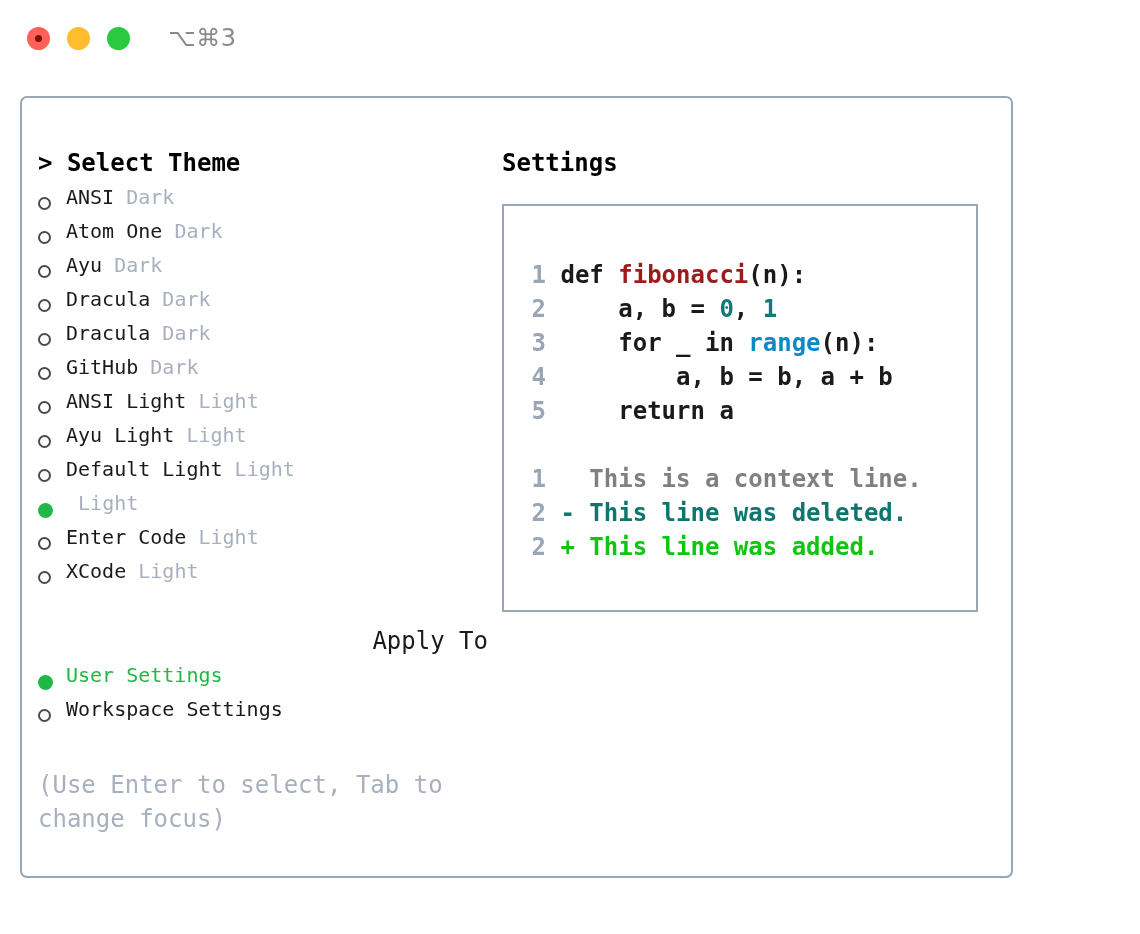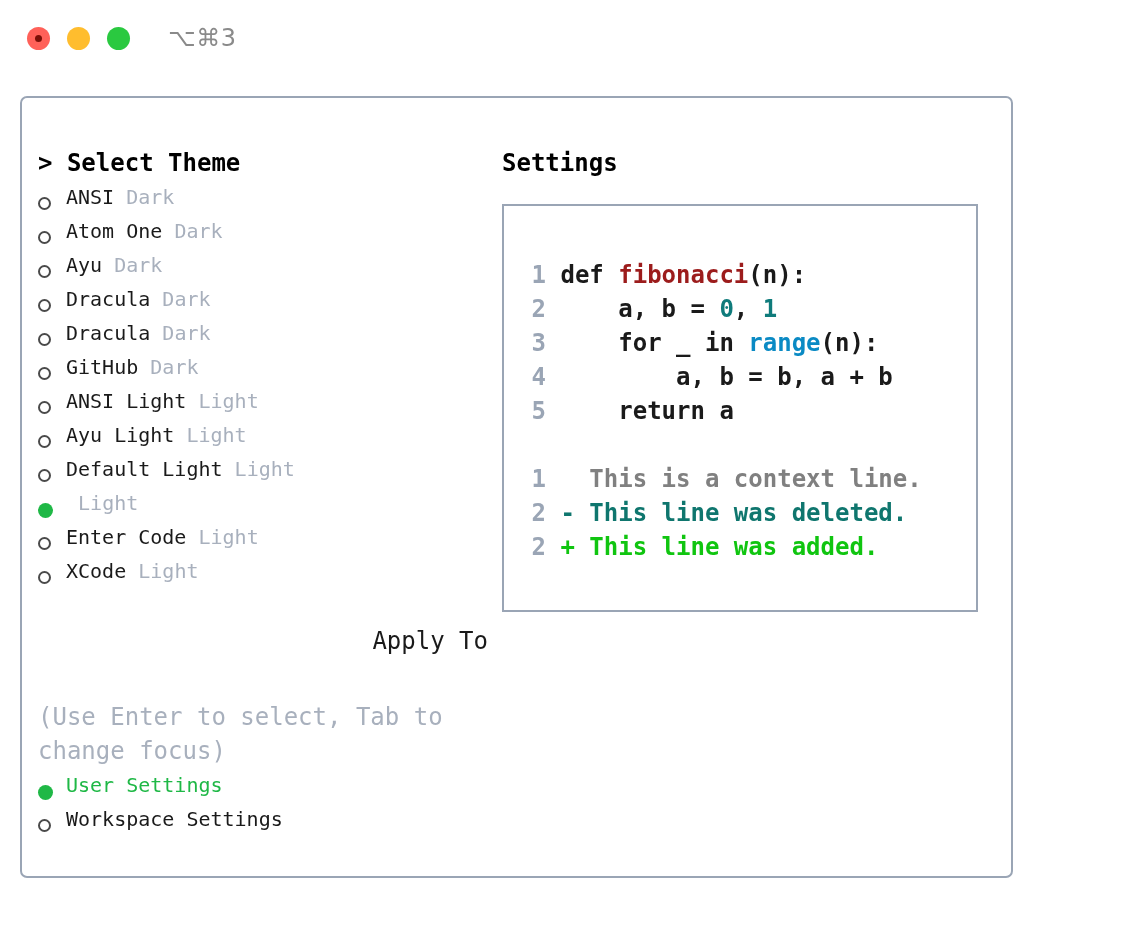--- a/index.html
+++ b/index.html
@@ -236,26 +236,26 @@
             <div class="opt-row"><span class="bullet"><span class="glyph-hollow"></span></span><span class="opt-label">Default Light</span><span> </span><span class="opt-tag">Light</span></div>
             <div class="opt-row selected"><span class="bullet"><span class="glyph-filled"></span></span><span> </span><span class="opt-tag">Light</span></div>
             <div class="opt-row"><span class="bullet"><span class="glyph-hollow"></span></span><span class="opt-label">Enter Code</span><span> </span><span class="opt-tag">Light</span></div>
             <div class="opt-row"><span class="bullet"><span class="glyph-hollow"></span></span><span class="opt-label">XCode</span><span> </span><span class="opt-tag">Light</span></div>
           </div>
 
         <div id="spacer-apply"></div>
 
         <div id="apply-head">Apply To</div>
 
-        <div id="hint">(Use Enter to select, Tab to change focus)</div>
-
         <div id="apply-list">
             <div class="opt-row selected"><span class="bullet"><span class="glyph-filled"></span></span><span class="opt-label">User Settings</span></div>
             <div class="opt-row"><span class="bullet"><span class="glyph-hollow"></span></span><span class="opt-label">Workspace Settings</span></div>
           </div>
+
+        <div id="hint">(Use Enter to select, Tab to change focus)</div>
       </div>
 
       <div id="right">
         <div id="preview-title">Settings</div>
 
         <div id="preview-box">
           <div id="code"><div class="code-line"><span class="ln">1</span><span> </span><span class="tok-plain">def </span><span class="tok-fn">fibonacci</span><span class="tok-plain">(n):</span></div><div class="code-line"><span class="ln">2</span><span> </span><span class="tok-plain">    a, b = </span><span class="tok-num">0</span><span class="tok-plain">, </span><span class="tok-num">1</span></div><div class="code-line"><span class="ln">3</span><span> </span><span class="tok-plain">    for _ in </span><span class="tok-kw">range</span><span class="tok-plain">(n):</span></div><div class="code-line"><span class="ln">4</span><span> </span><span class="tok-plain">        a, b = b, a + b</span></div><div class="code-line"><span class="ln">5</span><span> </span><span class="tok-plain">    return a</span></div><div class="blank-line"></div><div class="code-line"><span class="ln">1</span><span class="diff-ctx">   This is a context line.</span></div><div class="code-line"><span class="ln">2</span><span class="diff-del"> - This line was deleted.</span></div><div class="code-line"><span class="ln">2</span><span class="diff-add"> + This line was added.</span></div></div>
         </div>
       </div>
 

